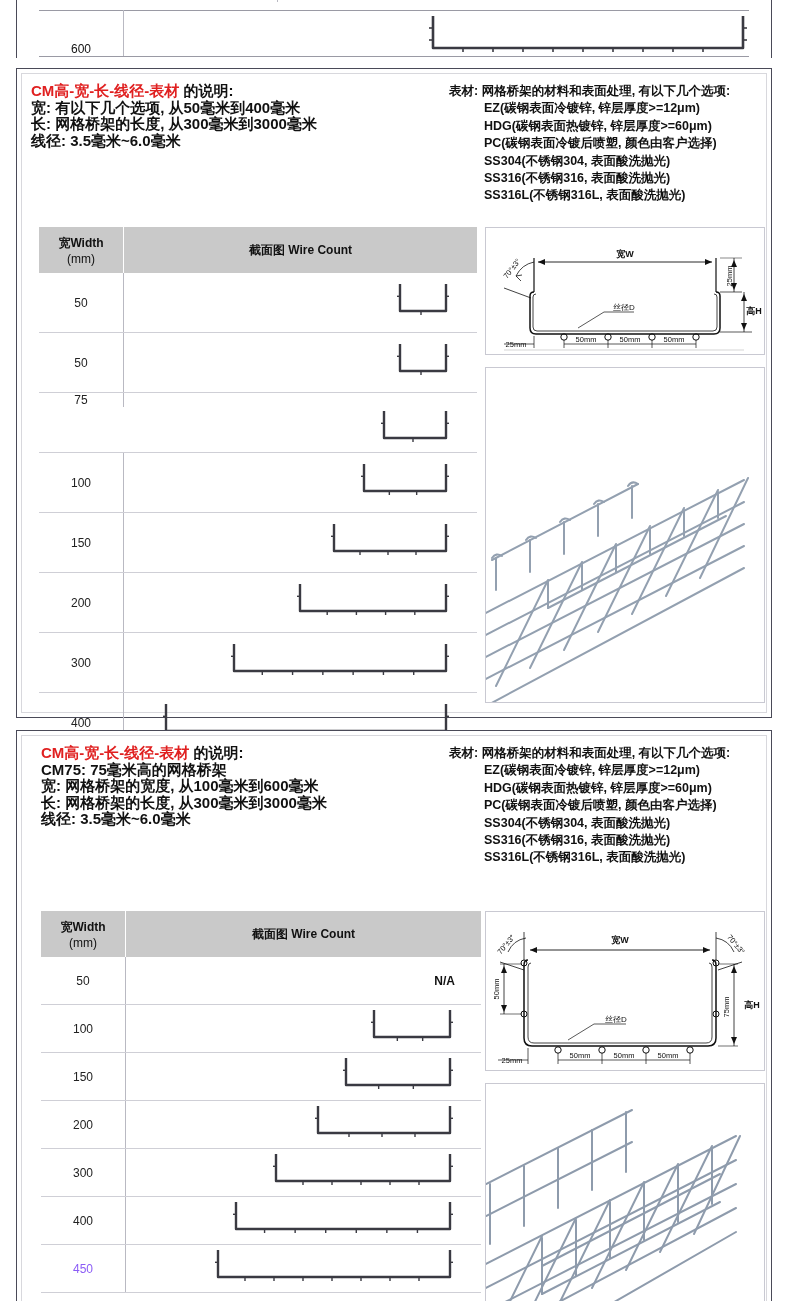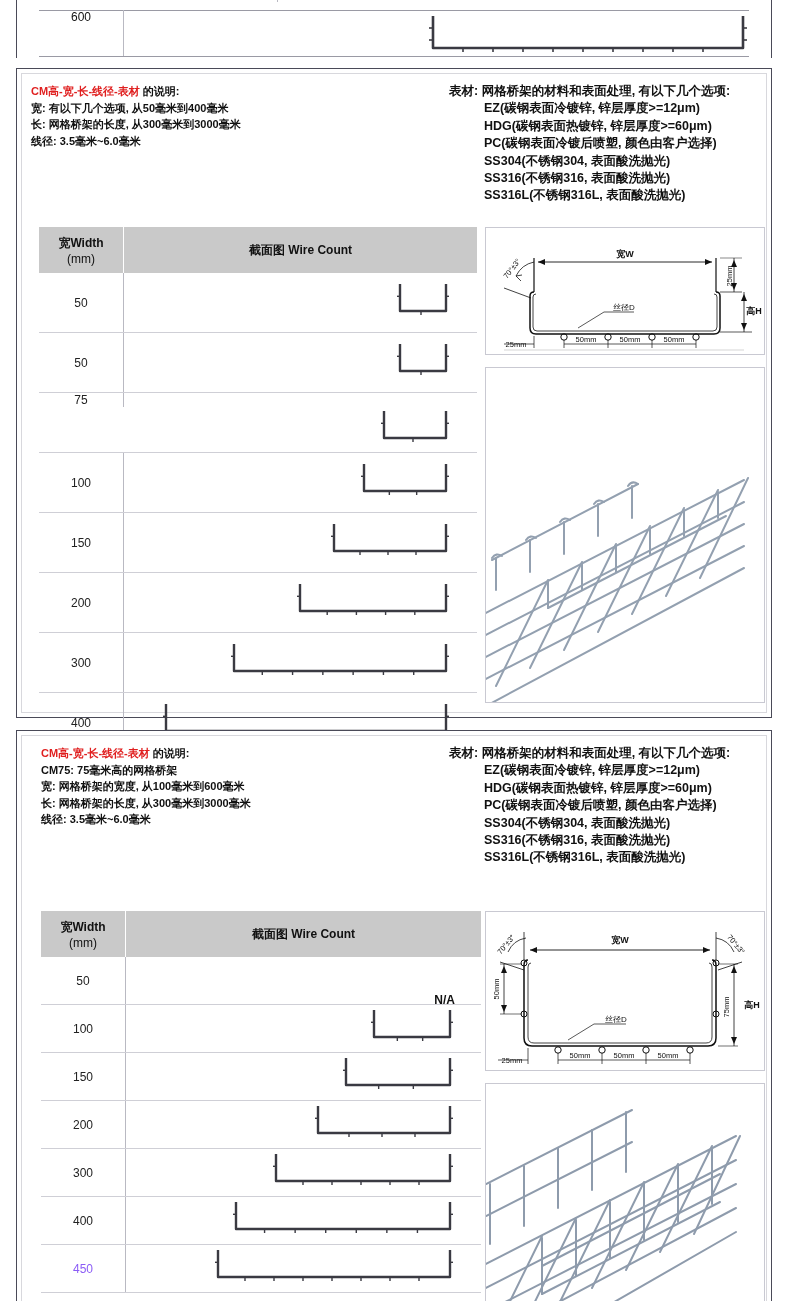--- a/index.html
+++ b/index.html
@@ -16,49 +16,49 @@
     background:#fff;border:1px solid #4a4a58;
     box-sizing:border-box;
   }
   .block-inner{position:absolute;inset:4px;border:1px solid #d8d8dd;box-sizing:border-box;}
 
   
   .topcrop{position:absolute;left:16px;top:0;width:756px;height:58px;overflow:hidden;border-left:1px solid #4a4a58;border-right:1px solid #4a4a58;box-sizing:border-box;background:#fff;}
 
   
   .spec{position:absolute;box-sizing:border-box;}
-  .spec .line{font-size:11px;line-height:16.6px;white-space:nowrap;font-weight:bold;}
+  .spec .line{font-size:15px;line-height:16.6px;white-space:nowrap;font-weight:bold;}
   .hl{color:#e02020;font-weight:bold;}
   .spec .line.ind{padding-left:35px;}
   .spec.right .line{font-size:12.5px;line-height:17.4px;}
 
   
   .prof{position:absolute;right:22px;top:50%;transform:translateY(-50%);}
-  .na{position:absolute;right:26px;top:50%;transform:translateY(-50%);font-size:12px;font-weight:bold;color:#111;margin-top:19px;}
+  .na{position:absolute;right:26px;top:50%;transform:translateY(-50%);font-size:12px;font-weight:bold;color:#111;}
 
   
   .panel{position:absolute;border:1px solid #c9c9d2;background:#fff;box-sizing:border-box;overflow:hidden;}
   .panel svg{display:block;}
 </style>
 </head>
 <body>
 
 <div class="page">
 
   <div class="topcrop">
     <div style="position:absolute;left:0;top:-30px;width:754px;">
 
       <div style="position:absolute;left:260px;top:-30px;width:1px;height:62px;background:#b9b9c2;"></div>
 
     </div>
 
     <div style="position:absolute;left:22px;top:10px;width:710px;height:1px;background:#9a9aa4;"></div>
     <div style="position:absolute;left:22px;top:56px;width:710px;height:1px;background:#9a9aa4;"></div>
     <div style="position:absolute;left:106px;top:10px;width:1px;height:46px;background:#b9b9c2;"></div>
-    <div style="position:absolute;left:22px;top:10px;width:84px;height:46px;display:flex;align-items:flex-start;justify-content:center;">
+    <div style="position:absolute;left:22px;top:10px;width:84px;height:46px;display:flex;align-items:flex-end;justify-content:center;">
       <span style="font-size:12px;">600</span>
     </div>
     <div style="position:absolute;right:24px;top:14px;">
       <svg width="318" height="40" viewBox="0 0 318 40">
         <path d="M4 2 L4 34 L314 34 L314 2" fill="none" stroke="#3a3a42" stroke-width="2.6" stroke-linejoin="round"></path>
         <g stroke="#3a3a42" stroke-width="1.6">
           <line x1="34" y1="34" x2="34" y2="38"></line>
             <line x1="64" y1="34" x2="64" y2="38"></line>
           <line x1="94" y1="34" x2="94" y2="38"></line>
             <line x1="124" y1="34" x2="124" y2="38"></line>

